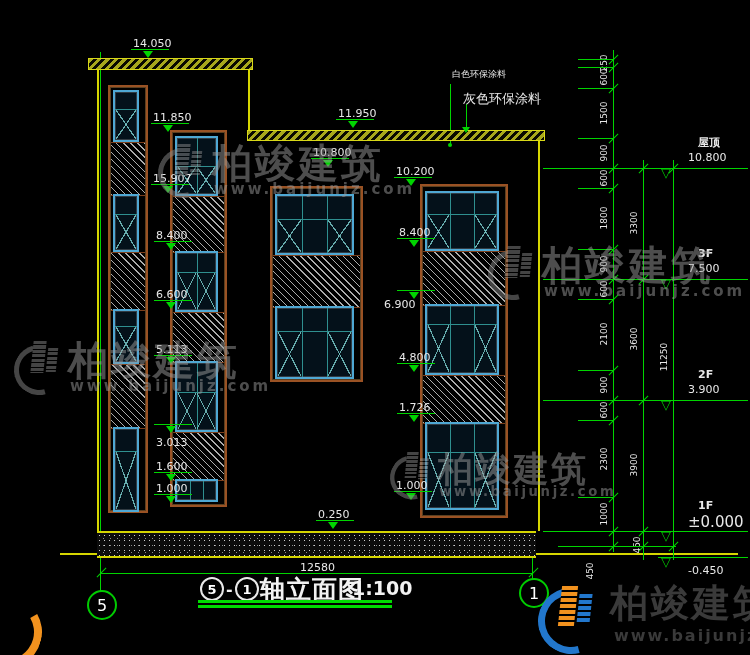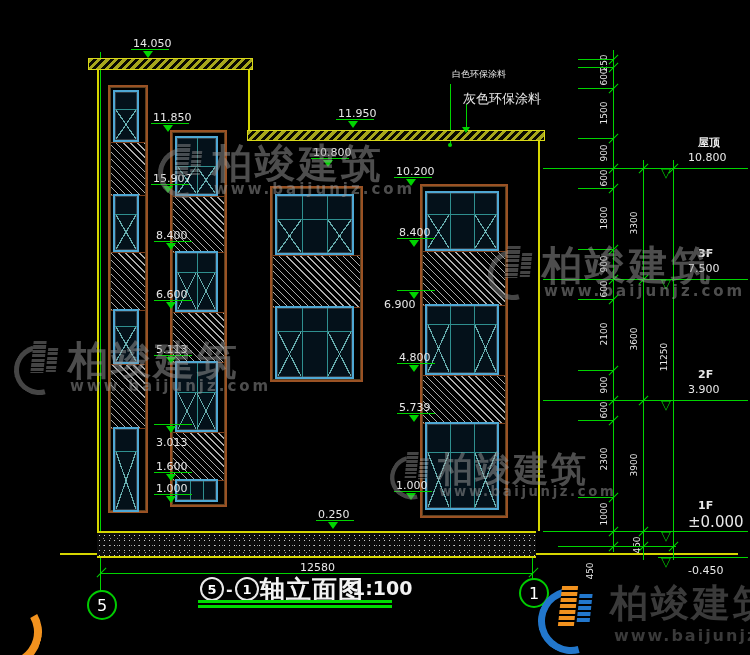--- a/index.html
+++ b/index.html
@@ -196,21 +196,21 @@
       <div class="abs tri" style="left: 406px; top: 179px;"></div>
       <div class="txt" style="left: 399px; top: 227px;">8.400</div>
       <div class="lvl-under" style="left: 397px; top: 238px;"></div>
       <div class="abs tri" style="left: 409px; top: 240px;"></div>
       <div class="txt" style="left: 384px; top: 279px; margin-top: 20px;">6.900</div>
       <div class="lvl-under" style="left: 397px; top: 290px;"></div>
       <div class="abs tri" style="left: 409px; top: 292px;"></div>
       <div class="txt" style="left: 399px; top: 352px;">4.800</div>
       <div class="lvl-under" style="left: 397px; top: 363px;"></div>
       <div class="abs tri" style="left: 409px; top: 365px;"></div>
-      <div class="txt" style="left: 399px; top: 402px;">5.739</div>
+      <div class="txt" style="left: 399px; top: 402px;">1.726</div>
       <div class="lvl-under" style="left: 397px; top: 413px;"></div>
       <div class="abs tri" style="left: 409px; top: 415px;"></div>
       <div class="txt" style="left: 396px; top: 480px;">1.000</div>
       <div class="lvl-under" style="left: 394px; top: 491px;"></div>
       <div class="abs tri" style="left: 406px; top: 493px;"></div>
       <div class="abs grn" style="left: 613px; top: 50px; width: 1px; height: 502px;"></div>
       <div class="tickslash" style="left: 607px; top: 59px;"></div>
       <div class="tickslash" style="left: 607px; top: 67px;"></div>
       <div class="tickslash" style="left: 607px; top: 88px;"></div>
       <div class="tickslash" style="left: 607px; top: 138px;"></div>

